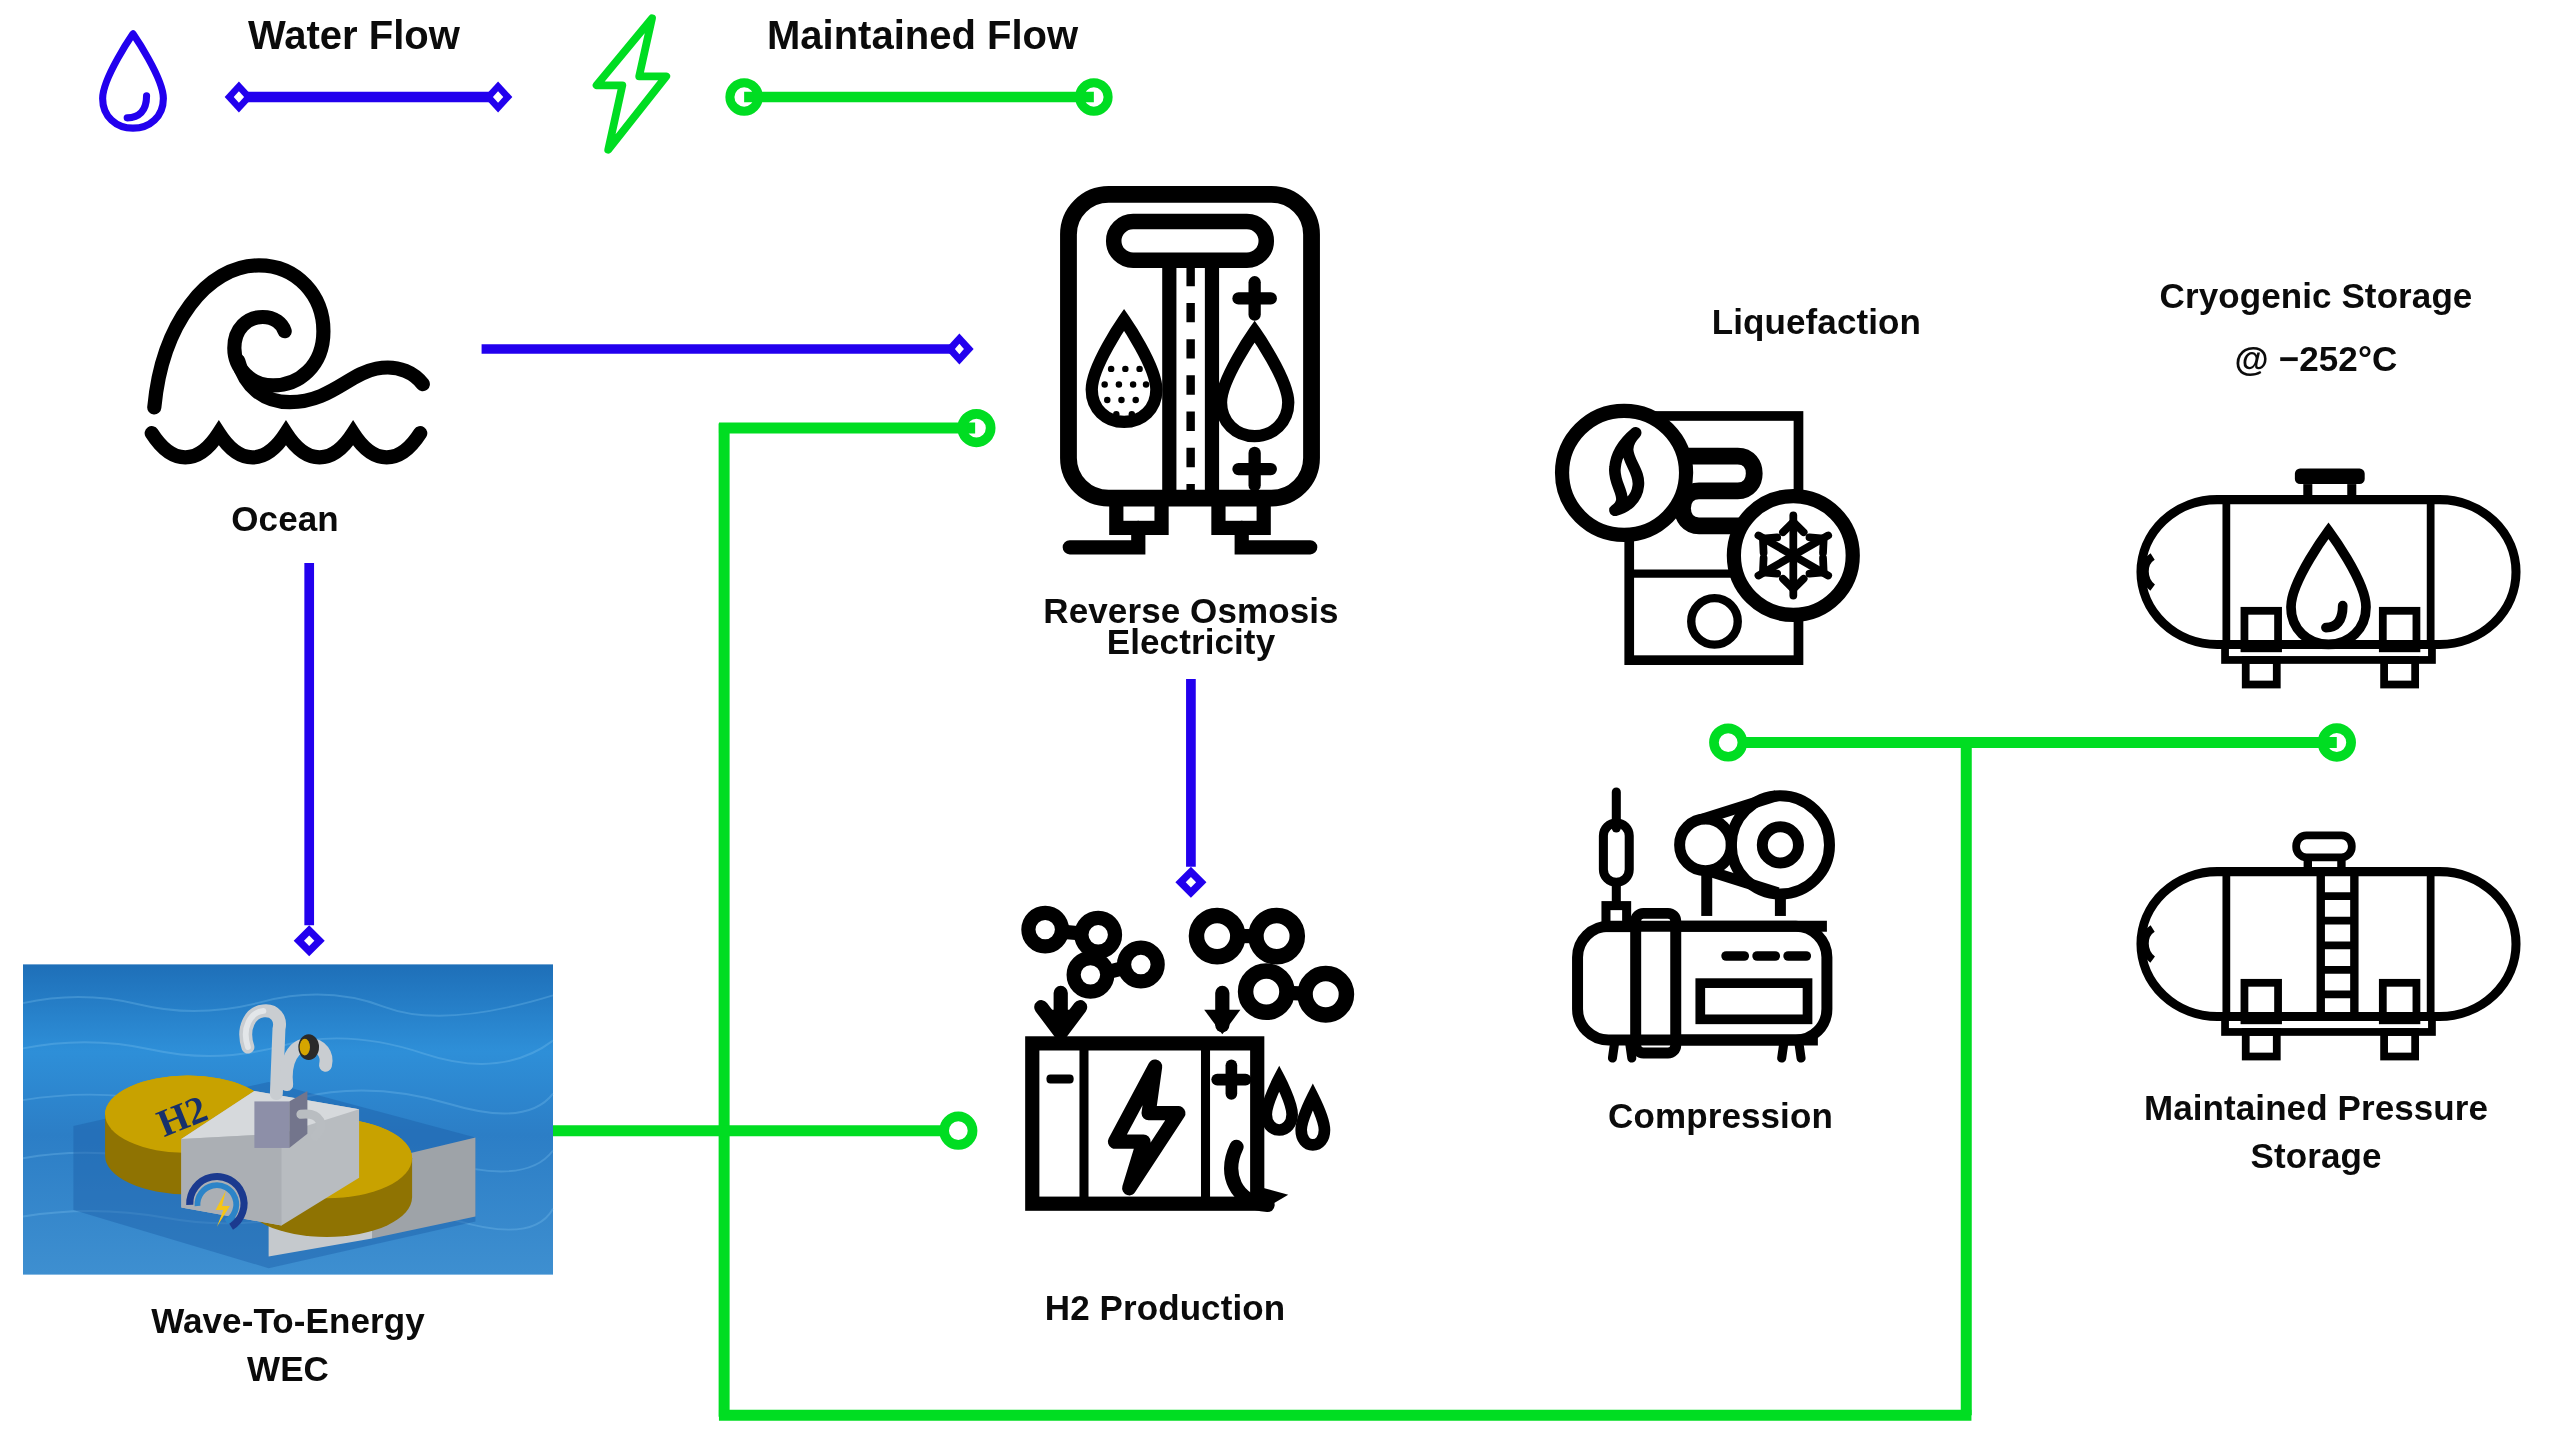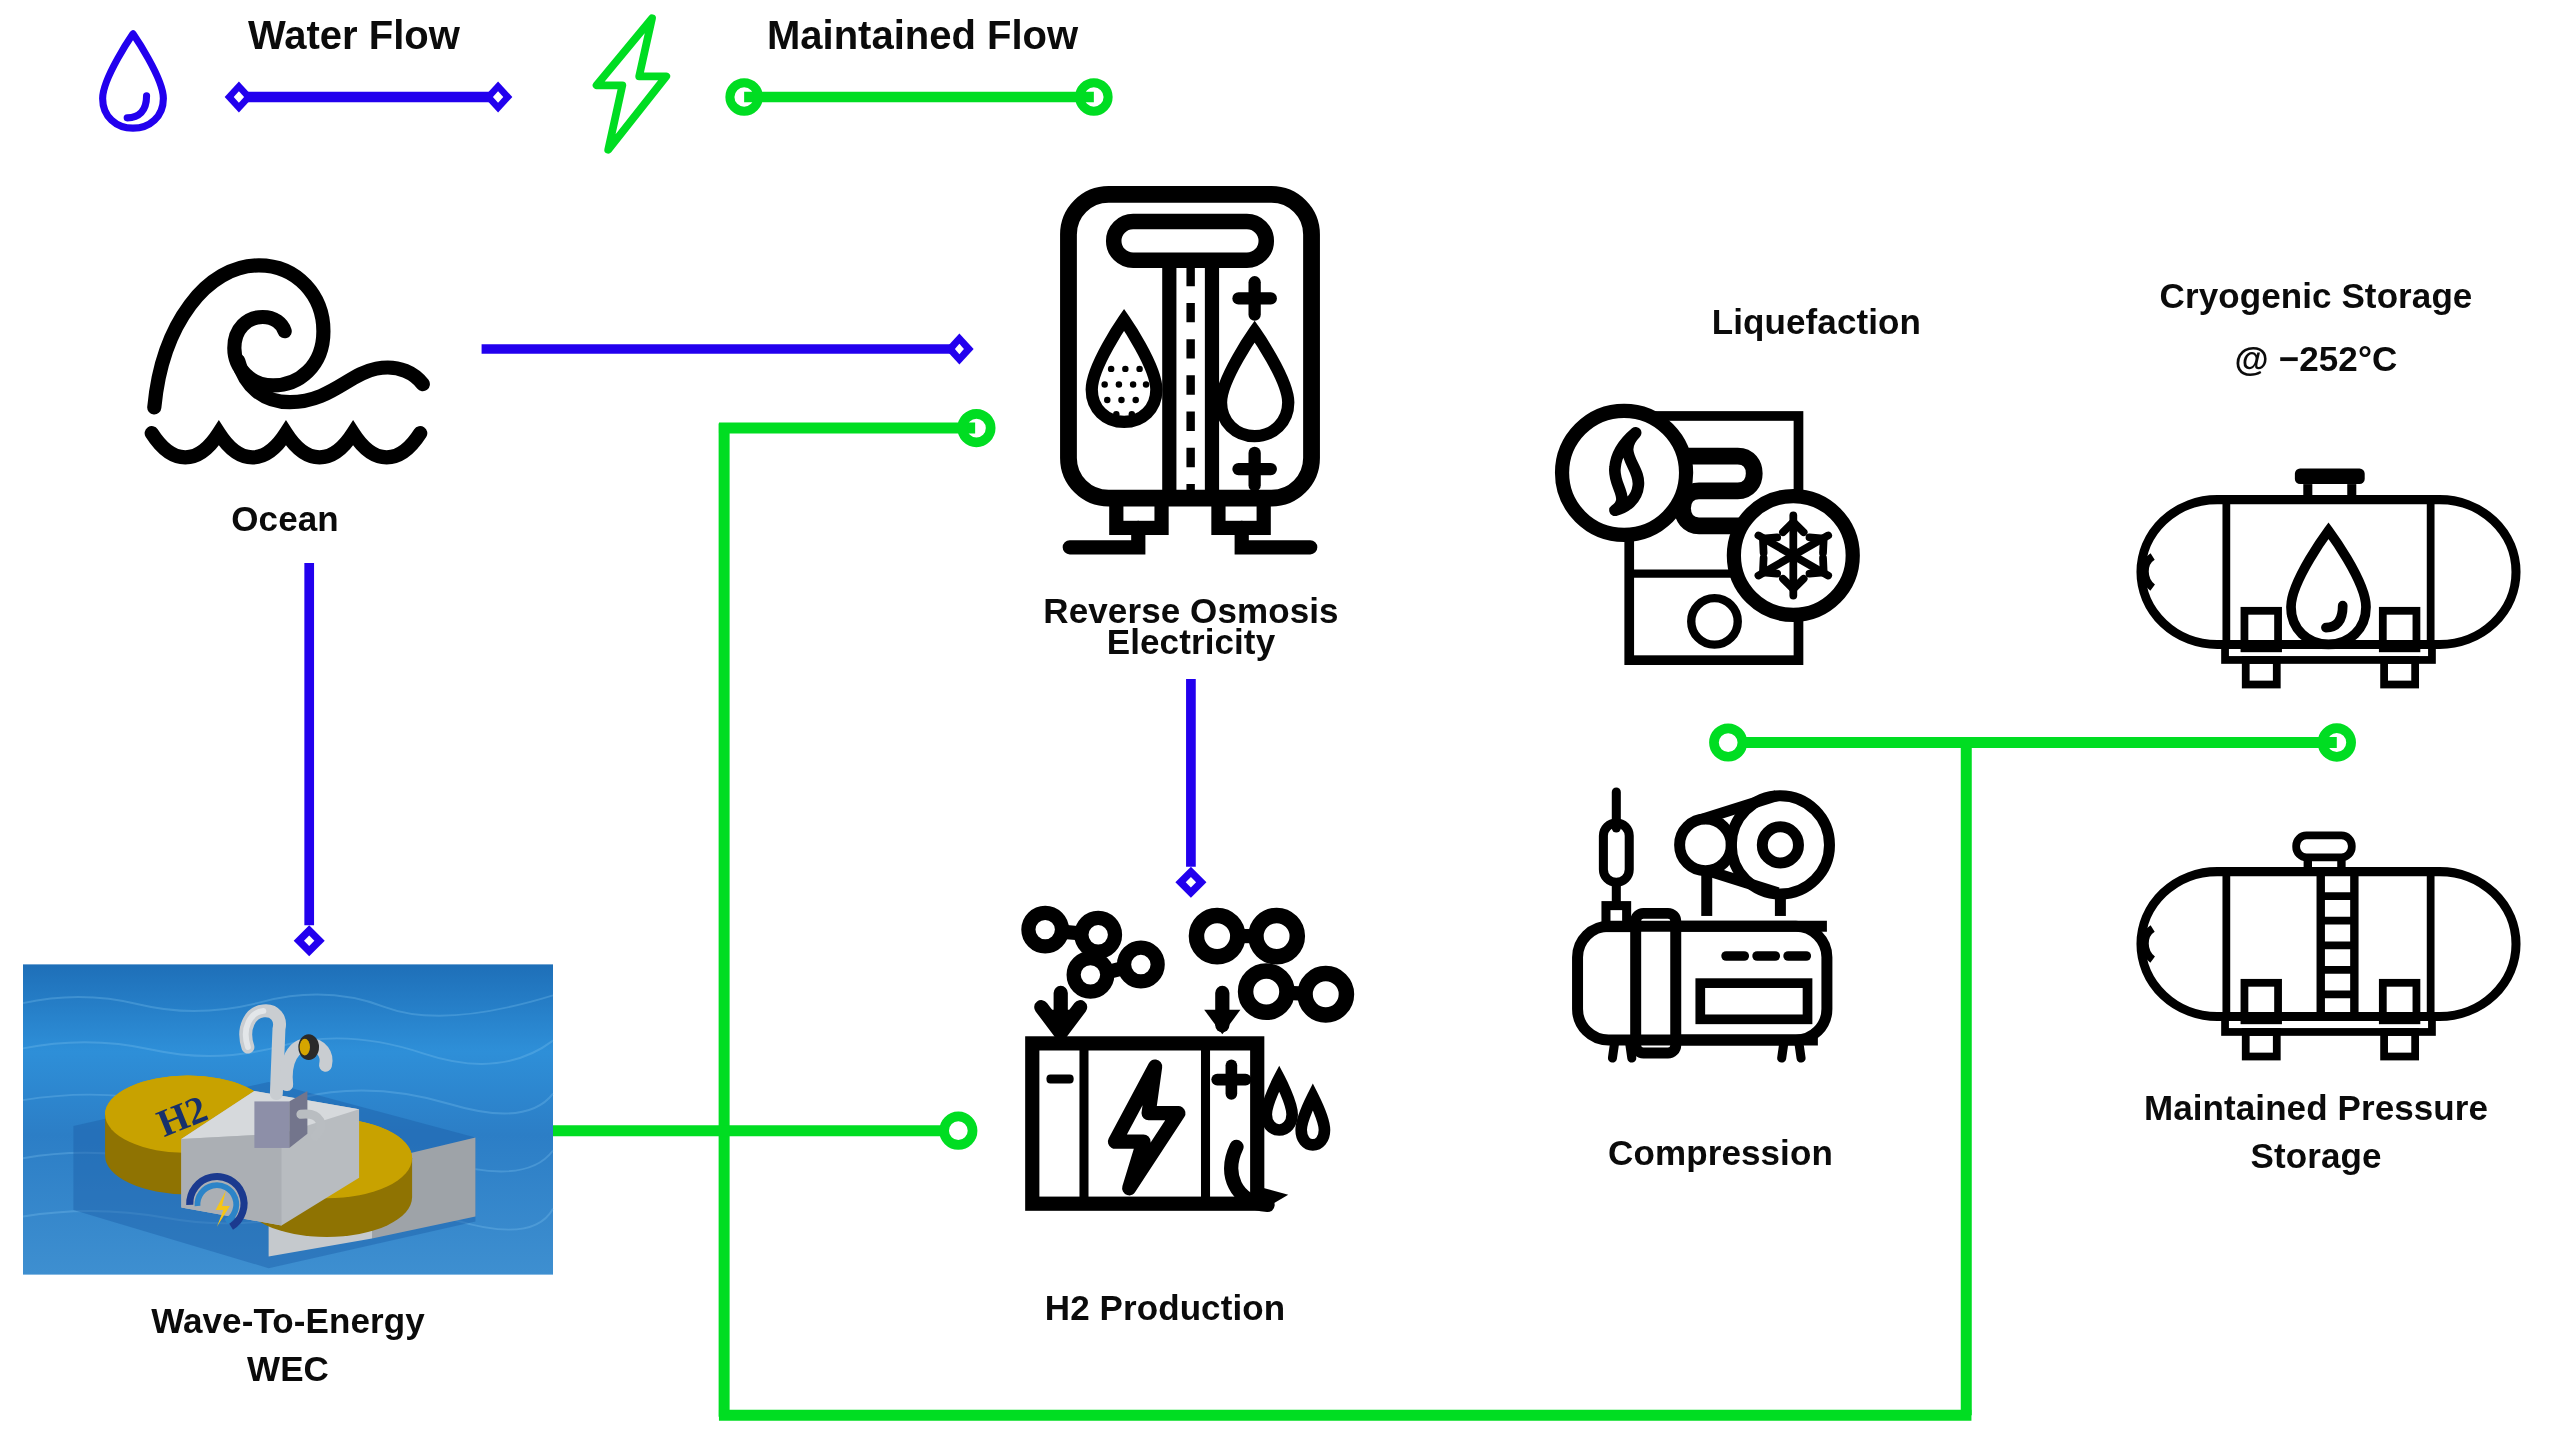--- a/index.html
+++ b/index.html
@@ -307,21 +307,21 @@
 
       <circle cx="236" cy="86" r="40" fill="none" stroke="#000" stroke-width="17"></circle>
       <circle cx="352" cy="86" r="76" fill="none" stroke="#000" stroke-width="17"></circle>
       <circle cx="352" cy="86" r="28" fill="none" stroke="#000" stroke-width="17"></circle>
       <path d="M232 46 L346 10" fill="none" stroke="#000" stroke-width="17"></path>
       <path d="M240 126 L348 160" fill="none" stroke="#000" stroke-width="17"></path>
       <line x1="238" y1="126" x2="238" y2="196" stroke="#000" stroke-width="17"></line>
       <line x1="352" y1="162" x2="352" y2="196" stroke="#000" stroke-width="17"></line>
     </svg>
   </div>
-  <div class="lbl" style="left:1520px;top:1132px;width:401px;font-size:35px;">Compression</div>
+  <div class="lbl" style="left:1520px;top:1095px;width:401px;font-size:35px;">Compression</div>
 
   <div class="lbl" style="left:2057px;top:275px;width:518px;font-size:35px;">Cryogenic Storage</div>
   <div class="lbl" style="left:2057px;top:338px;width:518px;font-size:35px;">@ −252°C</div>
   <div class="node" style="left:2141px;top:427px;">
     <svg width="375" height="259" viewBox="0 0 580 400">
 
       <path d="M118 112 L462 112 A118 112 0 0 1 462 336 L118 336 A118 112 0 0 1 118 112 Z" fill="#fff" stroke="#000" stroke-width="14"></path>
       <line x1="132" y1="112" x2="132" y2="336" stroke="#000" stroke-width="12"></line>
       <line x1="448" y1="112" x2="448" y2="336" stroke="#000" stroke-width="12"></line>
 

